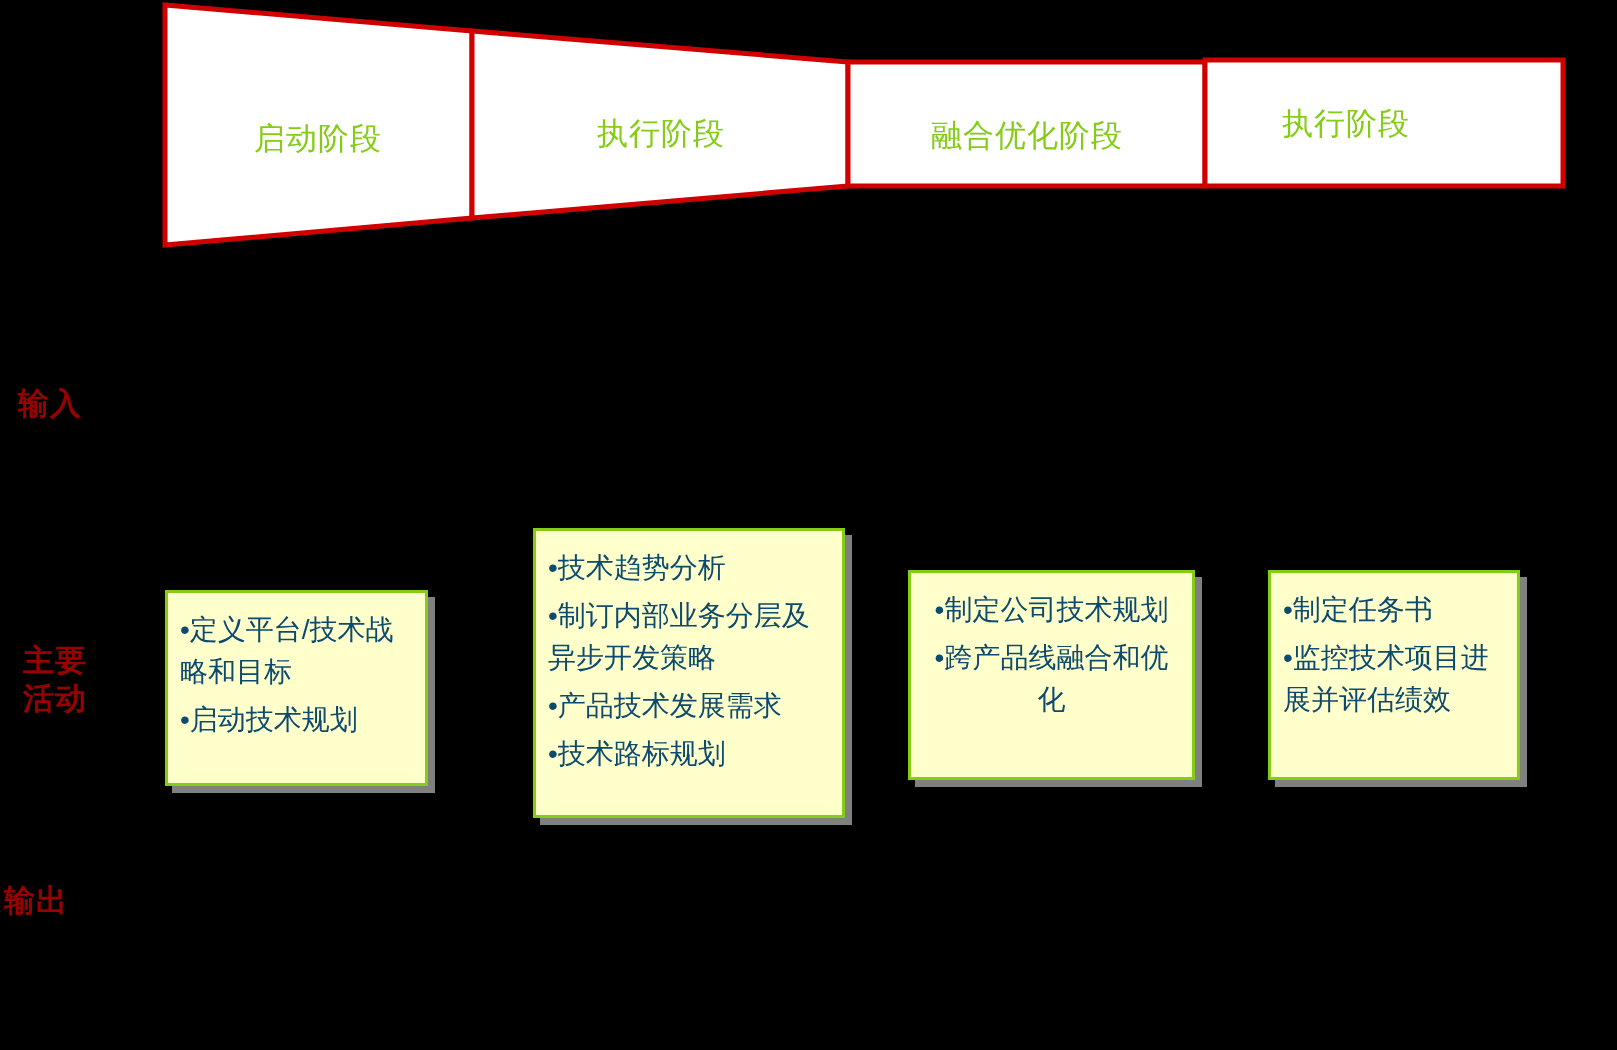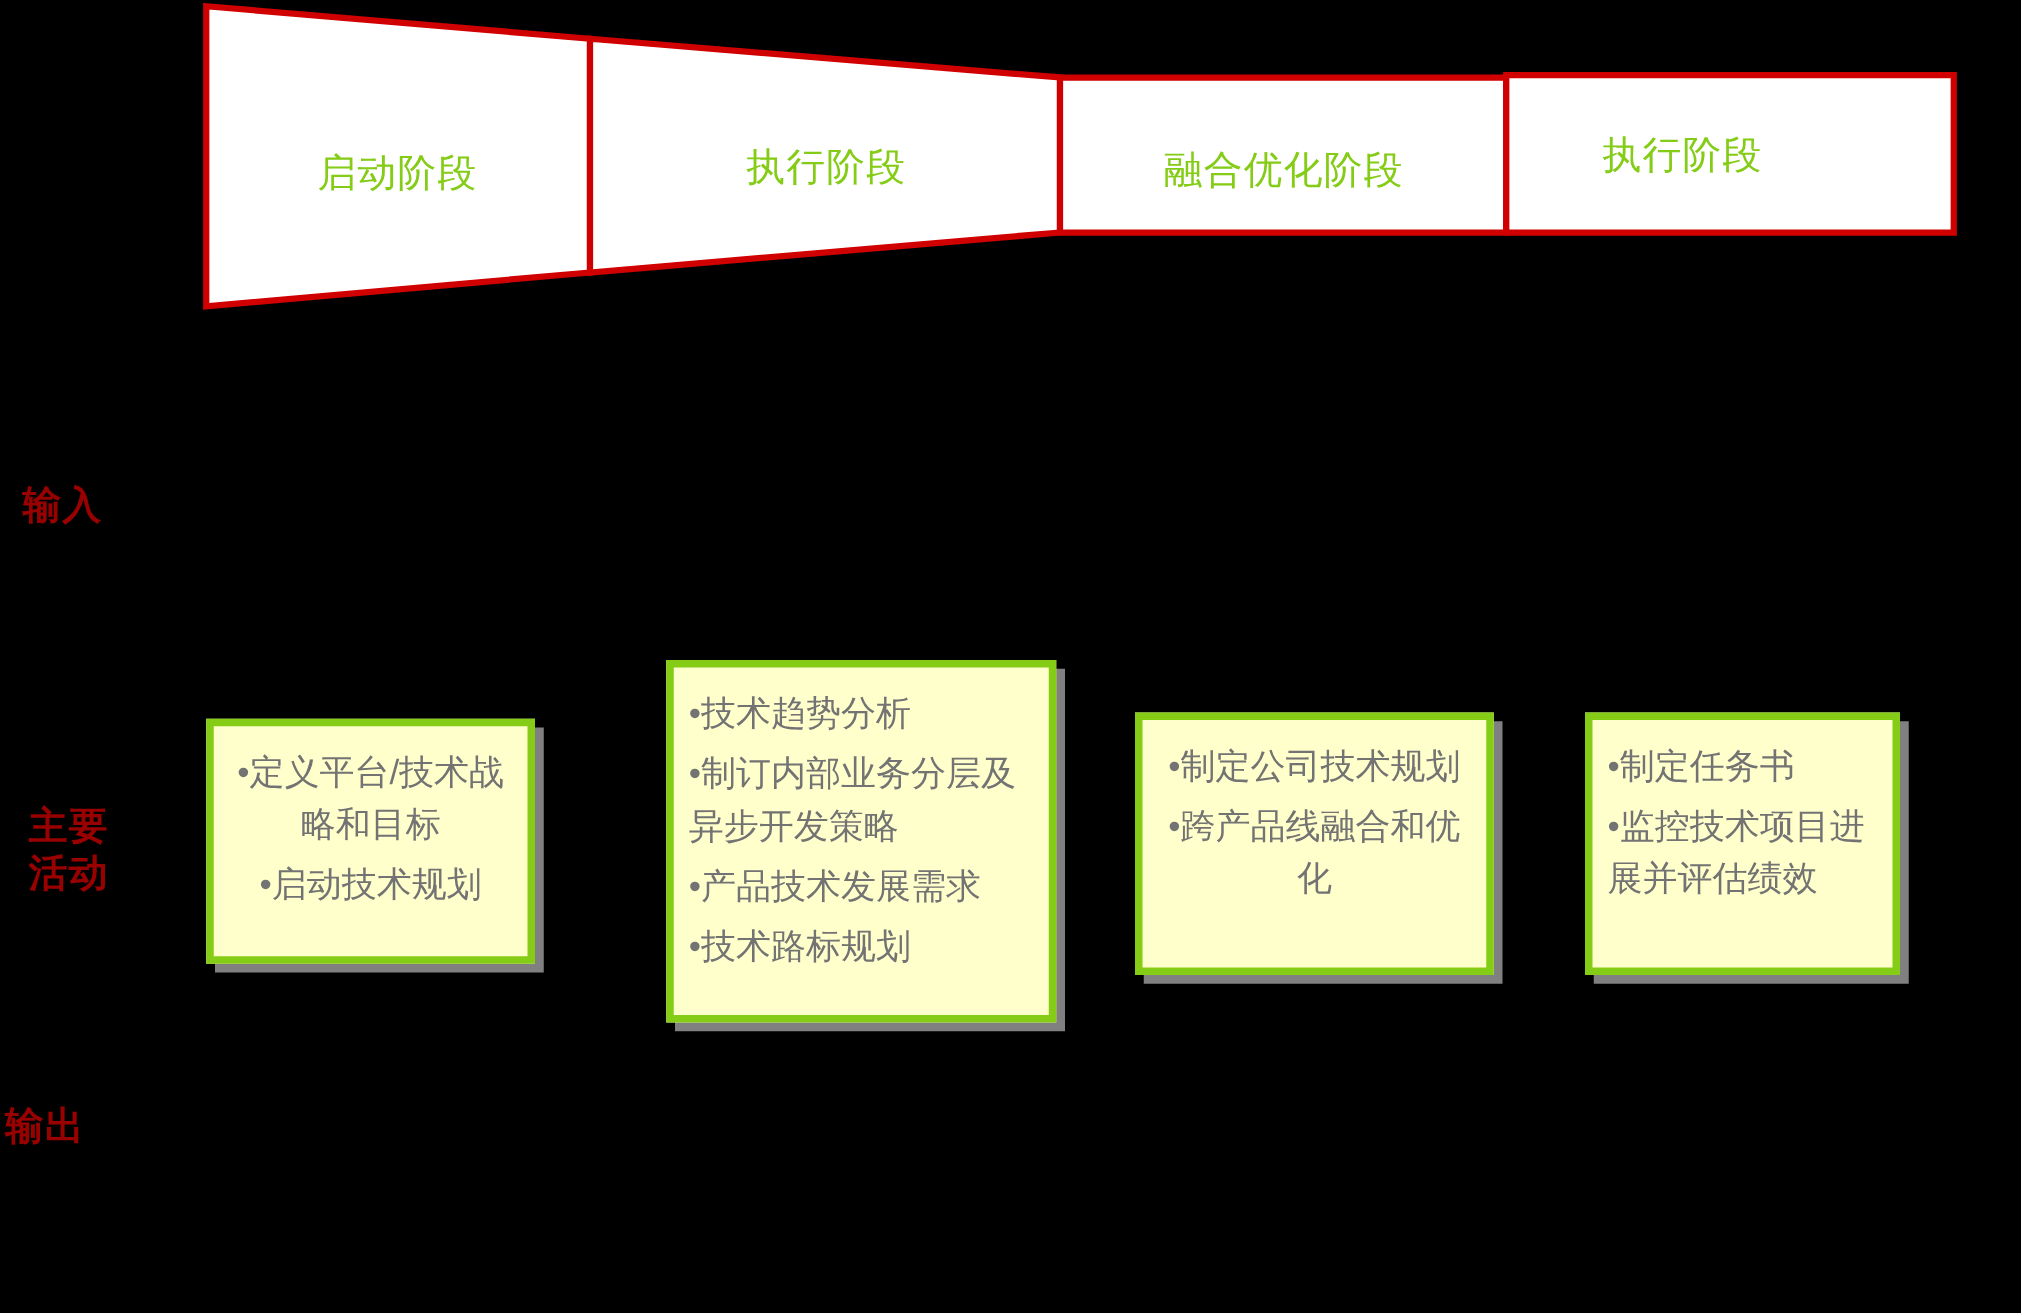--- a/index.html
+++ b/index.html
@@ -34,24 +34,24 @@
     color: #990000;
     font-size: 31px;
     font-weight: bold;
     line-height: 1.22;
     white-space: pre-line;
     letter-spacing: 1px;
   }
   .note {
     position: absolute;
     background: #FFFFCC;
-    border: 6px solid #84cc16;
+    border: 3px solid #84cc16;
     box-shadow: 7px 7px 0 #808080;
     box-sizing: border-box;
-    color: #737373;
+    color: #0c4a6e;
     font-size: 28px;
     line-height: 1.5;
     padding: 10px 12px;
   }
   .note .bullet {
     margin: 6px 0;
   }
 </style>
 </head>
 <body>
@@ -68,21 +68,21 @@
   <div class="phase-label" style="left:318px; top:139px;">启动阶段</div>
   <div class="phase-label" style="left:661px; top:134px;">执行阶段</div>
   <div class="phase-label" style="left:1027px; top:136px;">融合优化阶段</div>
   <div class="phase-label" style="left:1346px; top:124px;">执行阶段</div>
 
   <div class="row-label" style="left:18px; top:385px;">输入</div>
   <div class="row-label" style="left:23px; top:642px;">主要
 活动</div>
   <div class="row-label" style="left:4px; top:882px;">输出</div>
 
-  <div class="note" style="left:165px; top:575px; width:263px; height:196px;text-align:center;">
+  <div class="note" style="left:165px; top:590px; width:263px; height:196px;">
     <div class="bullet">•定义平台/技术战略和目标</div>
     <div class="bullet">•启动技术规划</div>
   </div>
 
   <div class="note" style="left:533px; top:528px; width:312px; height:290px;">
     <div class="bullet">•技术趋势分析</div>
     <div class="bullet">•制订内部业务分层及异步开发策略</div>
     <div class="bullet">•产品技术发展需求</div>
     <div class="bullet">•技术路标规划</div>
   </div>

